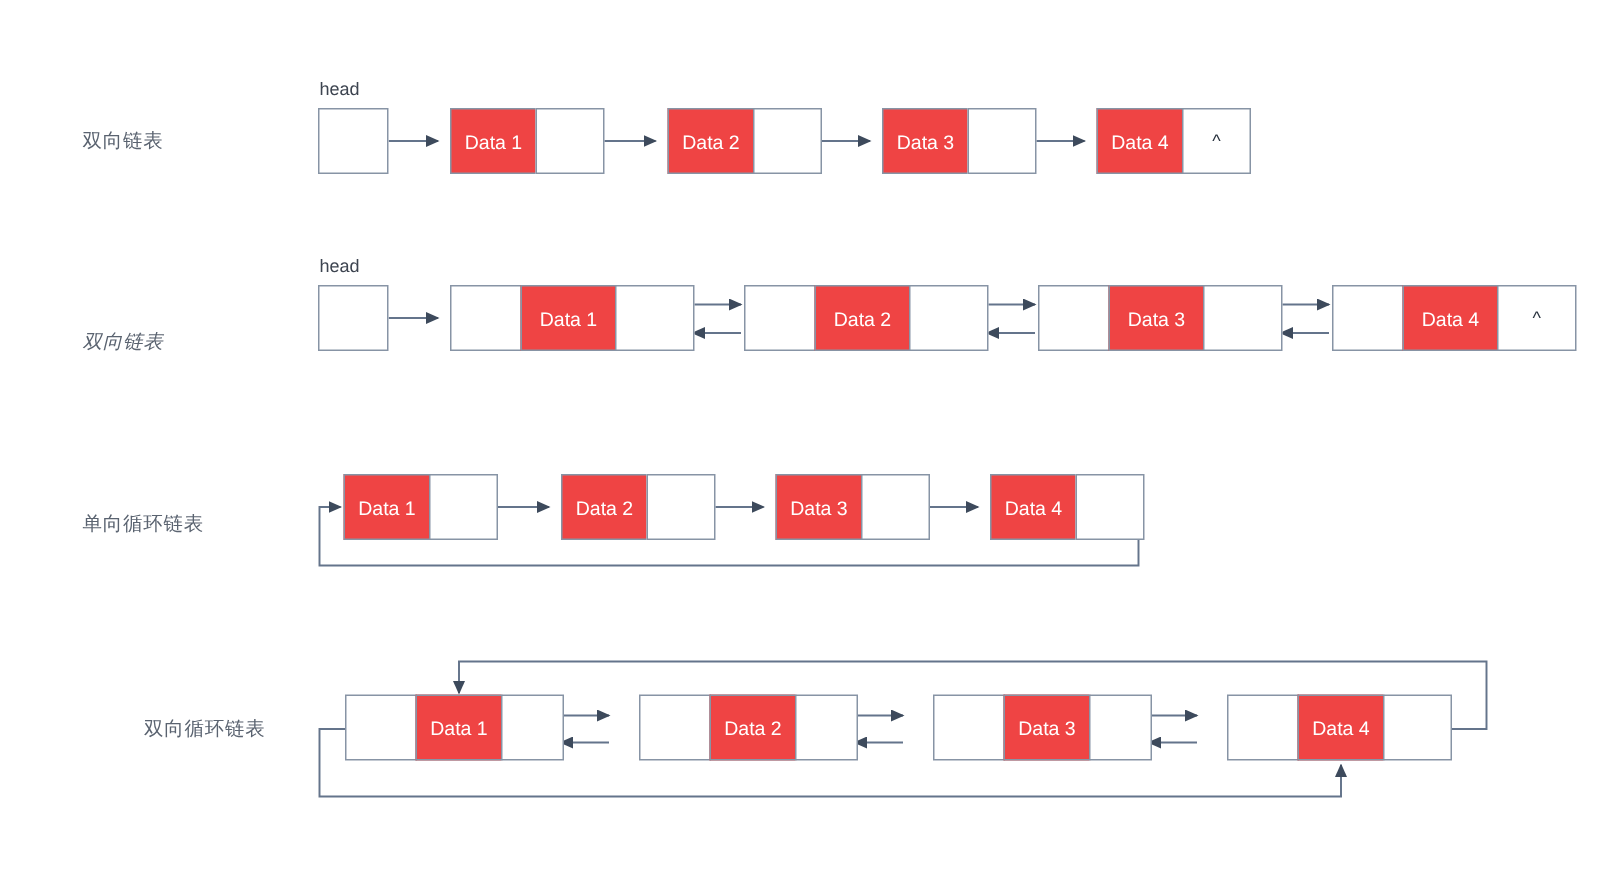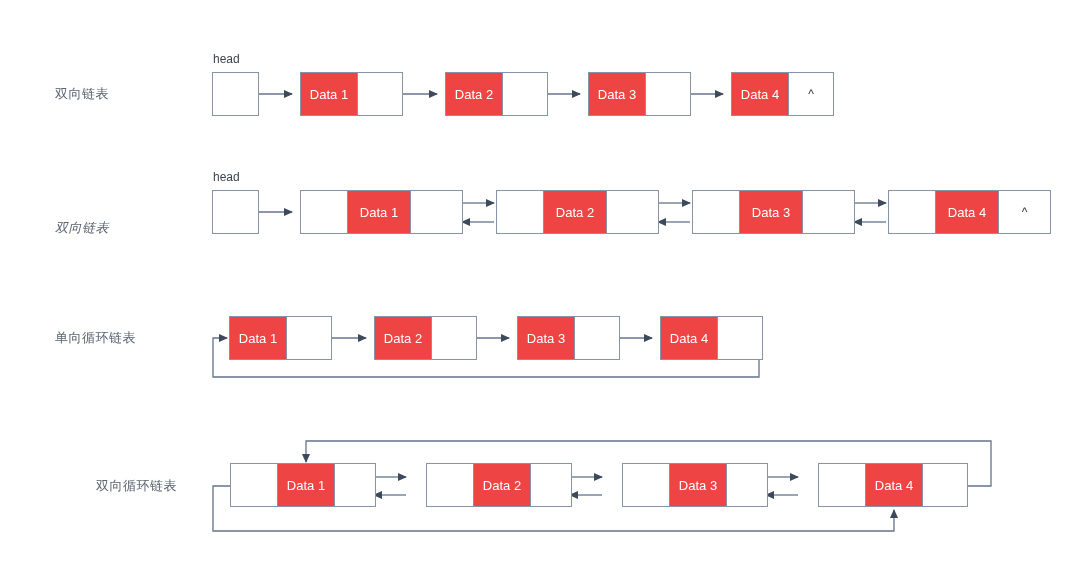--- a/index.html
+++ b/index.html
@@ -175,21 +175,21 @@
     <div class="cell data" style="left:739px; top:190px; width:64px; height:44px;">Data 3</div>
     <div class="cell" style="left:802px; top:190px; width:53px; height:44px;"></div>
   </div>
 
   <div class="node">
     <div class="cell" style="left:888px; top:190px; width:48px; height:44px;"></div>
     <div class="cell data" style="left:935px; top:190px; width:64px; height:44px;">Data 4</div>
     <div class="cell nullmark" style="left:998px; top:190px; width:53px; height:44px;">^</div>
   </div>
 
-  <div class="row-label" style="left:55px; top:329px;">单向循环链表</div>
+  <div class="row-label" style="left:55px; top:340px;">单向循环链表</div>
 
   <div class="node">
     <div class="cell data" style="left:229px; top:316px; width:58px; height:44px;">Data 1</div>
     <div class="cell" style="left:286px; top:316px; width:46px; height:44px;"></div>
   </div>
 
   <div class="node">
     <div class="cell data" style="left:374px; top:316px; width:58px; height:44px;">Data 2</div>
     <div class="cell" style="left:431px; top:316px; width:46px; height:44px;"></div>
   </div>

